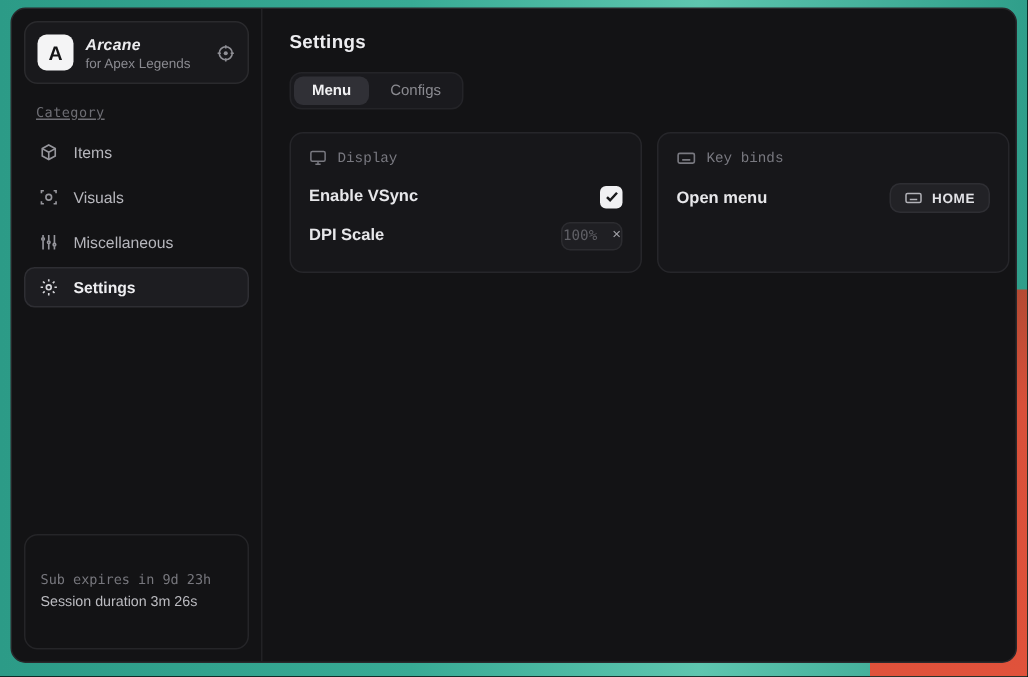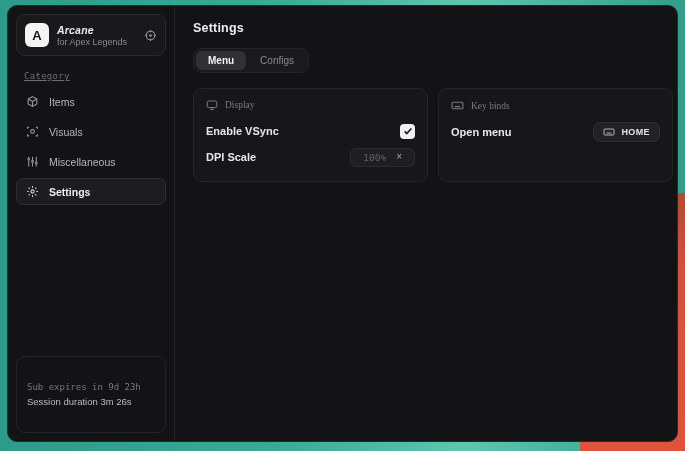--- a/index.html
+++ b/index.html
@@ -74,36 +74,36 @@
   }
   .tab.active{ background:#303036; color:#f1f1f3; font-weight:600; }
 
   .cards{ display:flex; gap:10px; margin-top:15px; }
   .card{
     width:235px; background:#17171a; border:1px solid #26262a;
     border-radius:9px; padding:10px 12px 12px;
   }
   .card-header{
     display:flex; align-items:center; gap:7px; color:#797980;
-    font-family:Liberation Serif, serif; font-size:9.5px; margin-bottom:8px;
+    font-family:Liberation Mono, monospace; font-size:9.5px; margin-bottom:8px;
   }
   .row{
     display:flex; justify-content:space-between; align-items:center;
     min-height:24px; margin-top:2px;
   }
   .row-label{ font-size:11px; font-weight:600; color:#e7e7ea; }
 
   .checkbox{
     width:15px; height:15px; border-radius:4px; background:#f1f1f3; color:#1a1a1c;
     display:flex; align-items:center; justify-content:center; cursor:pointer;
   }
 
   .dpi-input{
     display:flex; align-items:center; gap:10px; background:#1f1f23;
-    border:1px solid #2c2c30; border-radius:6px; padding:3px 12px; cursor:text;
+    border:1px solid #2c2c30; border-radius:6px; padding:3px 0; cursor:text;
   }
   .dpi-value{ font-family:"DejaVu Sans Mono", monospace; font-size:9.5px; color:#606066; }
   .dpi-clear{ font-size:10px; color:#a3a3a9; cursor:pointer; line-height:1; }
 
   .key-btn{
     display:flex; align-items:center; gap:6px; background:#222226;
     border:1px solid #2e2e33; border-radius:7px; padding:3px 9px; cursor:pointer;
     color:#e3e3e7;
     text-align:right;
   }

